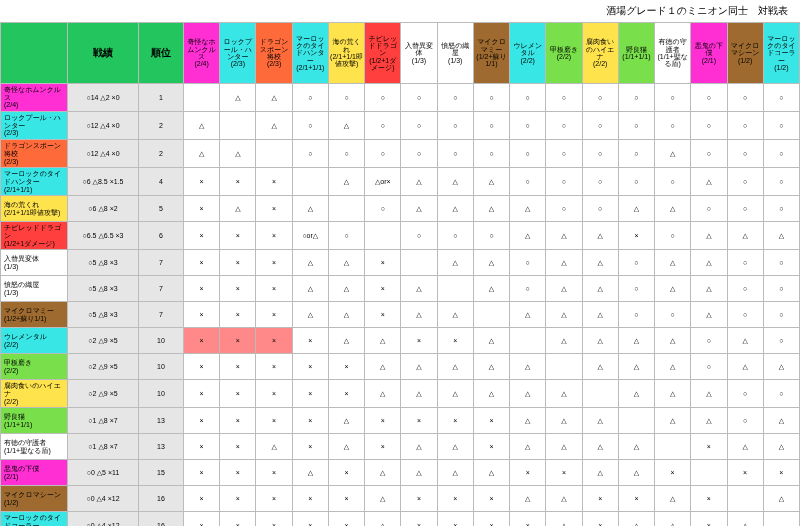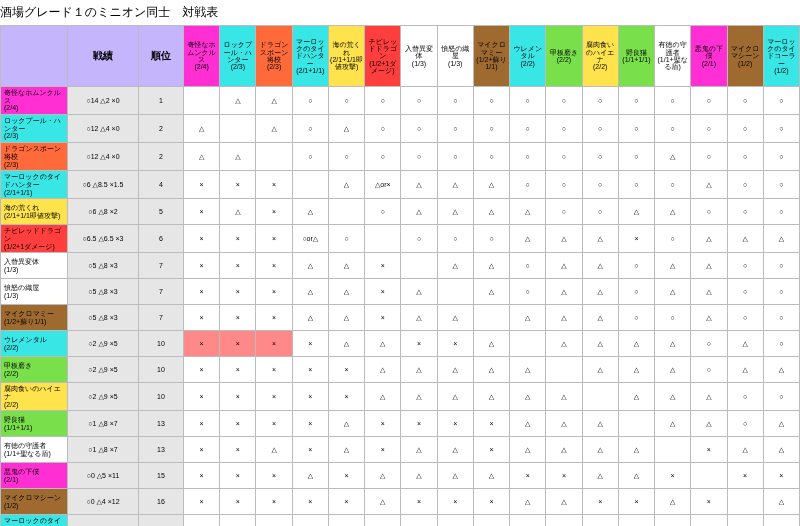--- a/index.html
+++ b/index.html
@@ -1,26 +1,26 @@
 <!DOCTYPE html>
 <html><head>
 <meta charset="utf-8">
 <style>
   html,body{margin:0;padding:0;font-family:"Hiragino Kaku Gothic Pro","Meiryo",sans-serif;background:#fff;color:#000}
   .wrap{width:800px;height:526px;overflow:hidden;font-size:7px}
-  .title{text-align:left;font-size:12px;padding:4px 0}
+  .title{text-align:right;font-size:10px;padding:4px 12px}
   table{border-collapse:collapse;width:100%;table-layout:fixed}
   th,td{border:1px solid #bbb;text-align:center;vertical-align:middle;padding:0 1px}
   th.row-head,td.row-head{width:60px;text-align:left;padding:2px 3px;font-weight:normal;line-height:1.1}
   th.rec{width:68px;background:#e6e6e6}
   th.rank{width:42px;background:#e6e6e6}
   td.rec{background:#e6e6e6;white-space:nowrap}
   td.rank{background:#e6e6e6}
   th.colhead{height:56px;font-weight:normal;line-height:1.05;padding:2px 1px}
-  th.corner{background:#c4b5fd;font-weight:bold;font-size:10px}
+  th.corner{background:#22c55e;font-weight:bold;font-size:10px}
   tbody td{height:25px}
   .hl{background:#f88}
 </style>
 </head>
 <body>
 <div class="wrap">
   <div class="title">酒場グレード１のミニオン同士　対戦表</div>
   <table>
     <thead>
       <tr id="head-row">

